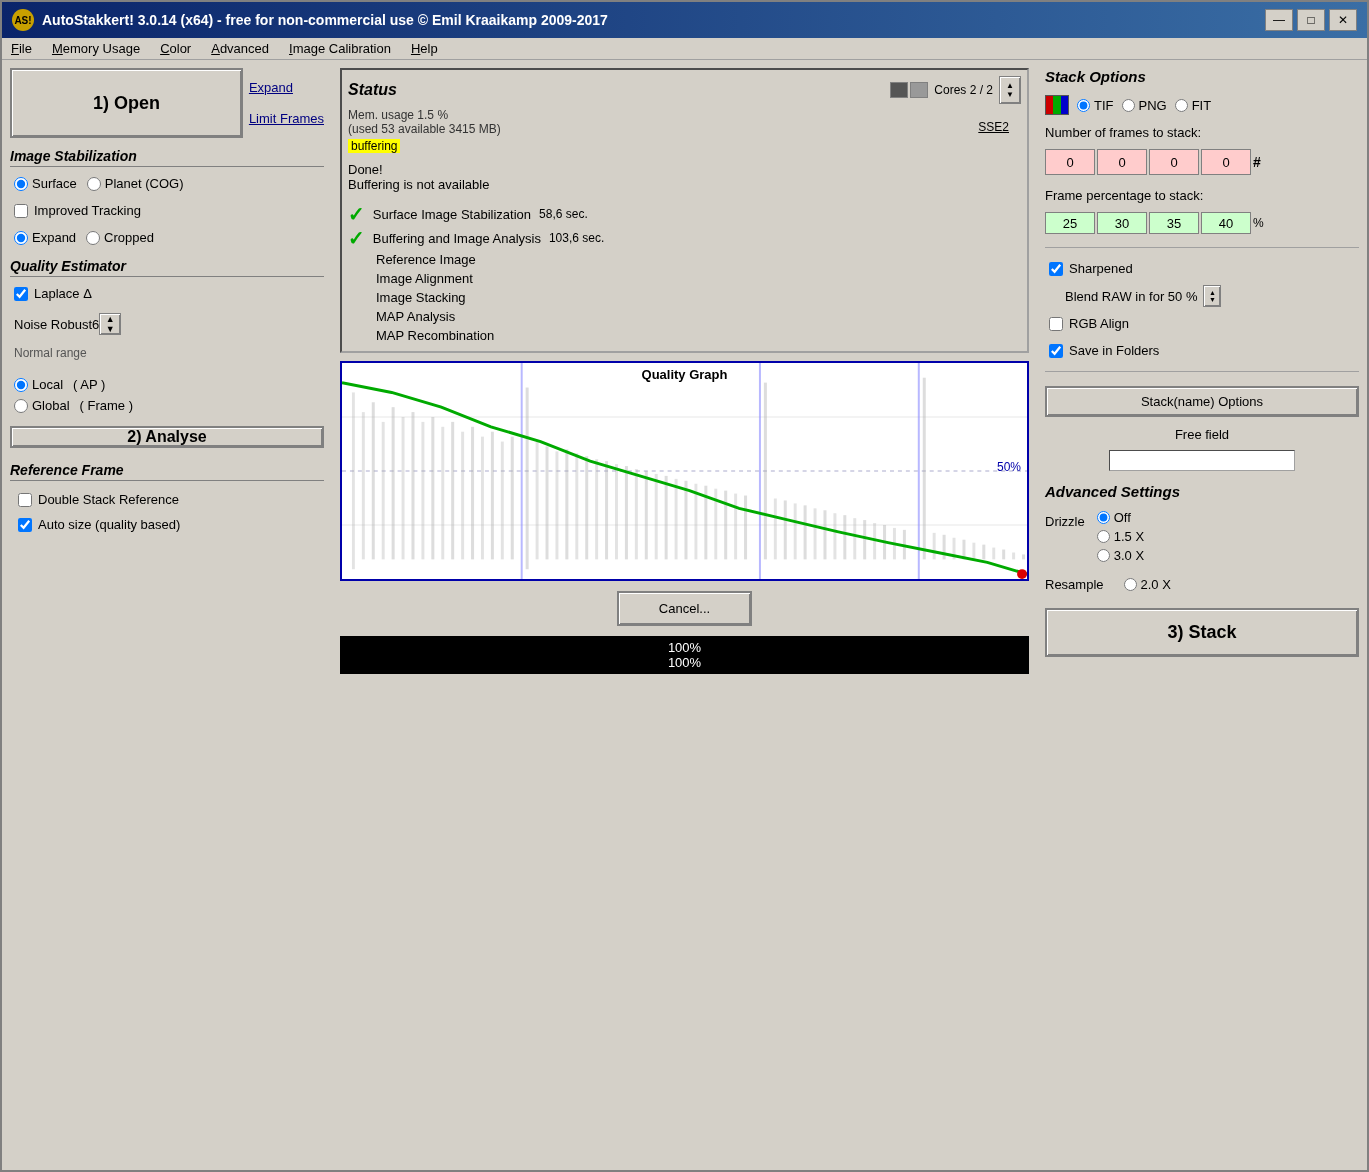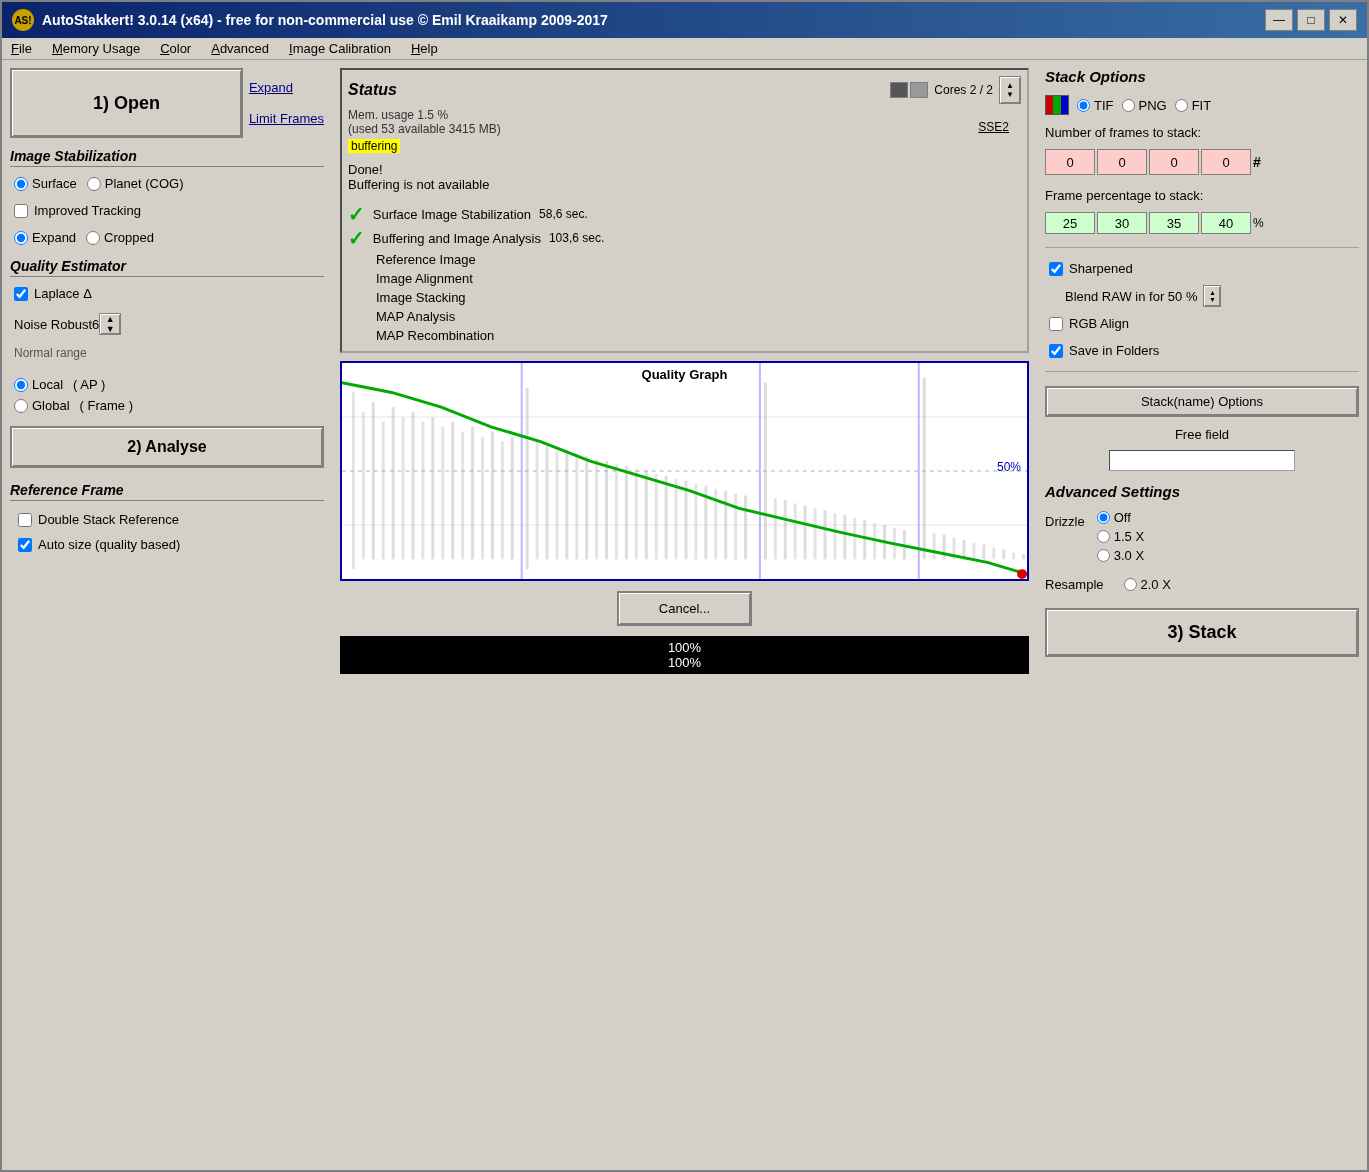--- a/index.html
+++ b/index.html
@@ -182,21 +182,20 @@
     .normal-range {
       padding: 2px 4px;
       font-size: 12px;
       color: #555;
     }
     .analyse-btn {
       background: #d4d0c8;
       border: 2px solid #808080;
       font-size: 16px;
       font-weight: bold;
-      padding: 10px;
       cursor: pointer;
       box-shadow: inset 1px 1px #fff, inset -1px -1px #808080;
       margin: 4px 0;
     }
     .ref-row {
       display: flex;
       flex-direction: column;
       gap: 4px;
       padding: 2px 4px;
     }

